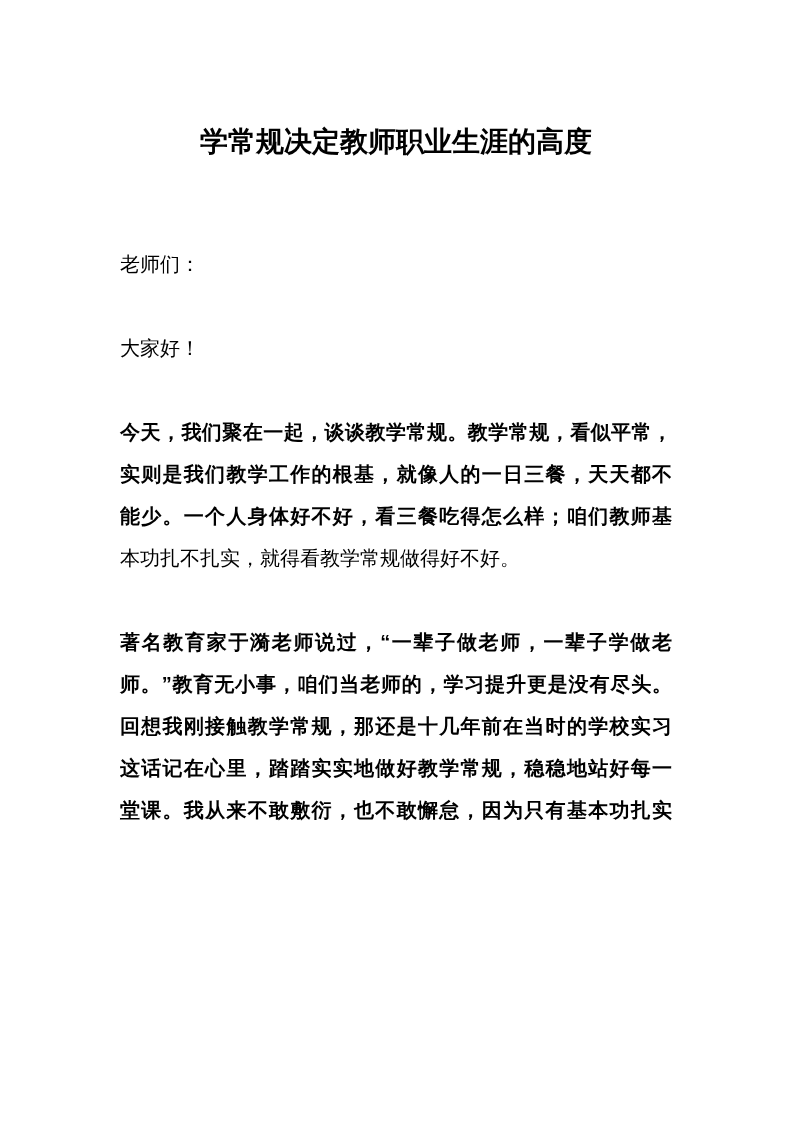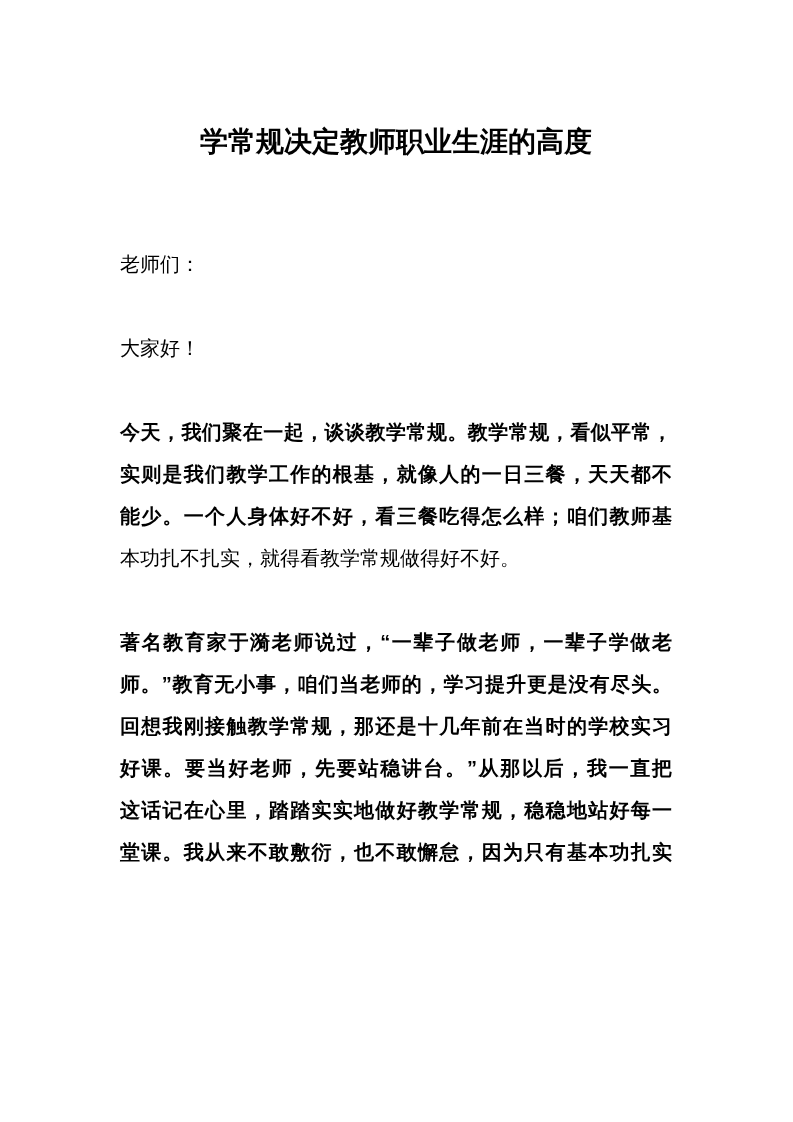--- a/index.html
+++ b/index.html
@@ -73,19 +73,18 @@
       <div class="jline">今天，我们聚在一起，谈谈教学常规。教学常规，看似平常，</div>
       <div class="jline">实则是我们教学工作的根基，就像人的一日三餐，天天都不</div>
       <div class="jline">能少。一个人身体好不好，看三餐吃得怎么样；咱们教师基</div>
       <div class="lline">本功扎不扎实，就得看教学常规做得好不好。</div>
     </div>
 
     <div class="para">
       <div class="jline">著名教育家于漪老师说过，“一辈子做老师，一辈子学做老</div>
       <div class="jline">师。”教育无小事，咱们当老师的，学习提升更是没有尽头。</div>
       <div class="jline">回想我刚接触教学常规，那还是十几年前在当时的学校实习</div>
-      <div class="jline">好课。要当好老师，先要站稳讲台。”从那以后，我一直把</div>
       <div class="jline">这话记在心里，踏踏实实地做好教学常规，稳稳地站好每一</div>
       <div class="jline">堂课。我从来不敢敷衍，也不敢懈怠，因为只有基本功扎实</div>
     </div>
 
   </div>
 </div>
 
 </body></html>

